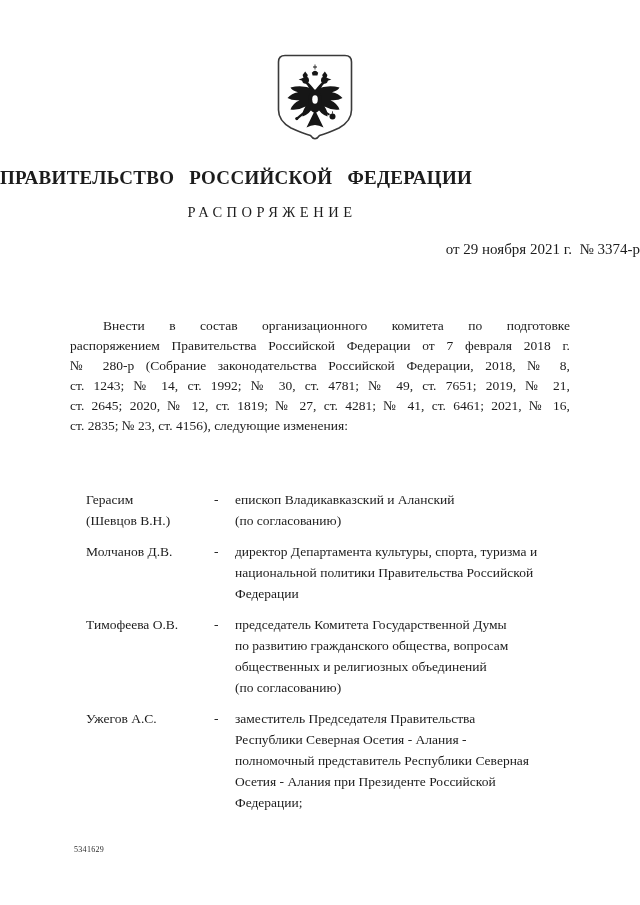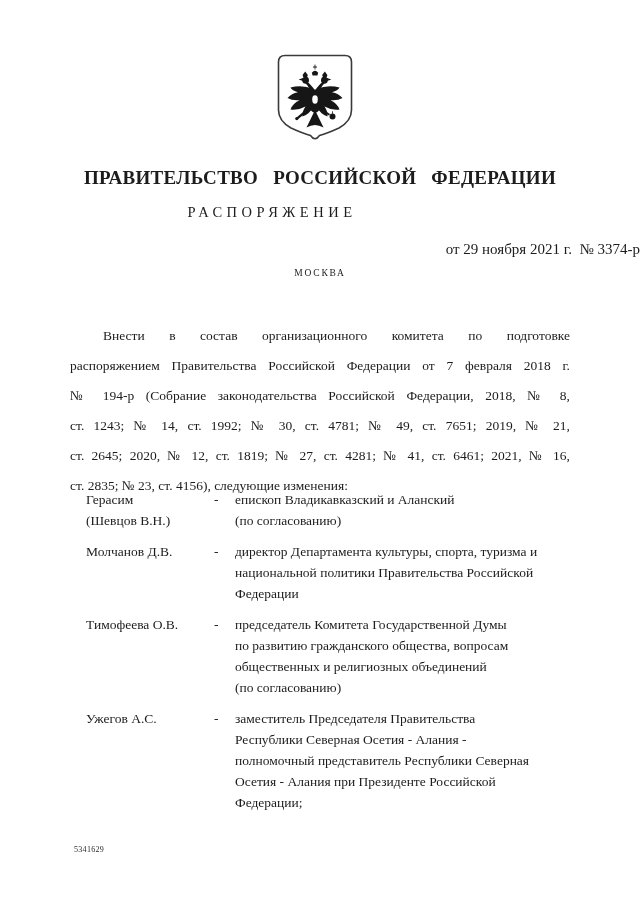--- a/index.html
+++ b/index.html
@@ -17,21 +17,20 @@
     left: 277px;
     top: 54px;
     width: 76px;
     height: 92px;
   }
   .doc-title {
     position: absolute;
     top: 167px;
     left: 0;
     width: 640px;
-    text-align: center;
     font-weight: bold;
     font-size: 19px;
     letter-spacing: 0.3px;
     word-spacing: 10px;
     white-space: nowrap;
   }
   .doc-type {
     position: absolute;
     top: 204px;
     left: 0;
@@ -59,21 +58,21 @@
     letter-spacing: 1.8px;
   }
   .body-text {
     position: absolute;
     top: 316px;
     left: 70px;
     width: 500px;
     font-size: 13.5px;
     line-height: 20px;
   }
-  .body-text .line { white-space: nowrap; margin-top: 10px; }
+  .body-text .line { white-space: nowrap; }
   .body-text .line.j {
     white-space: normal;
     text-align: justify;
     text-align-last: justify;
   }
   .body-text .line.ind { text-indent: 33px; }
   .committee {
     position: absolute;
     top: 489px;
     left: 70px;
@@ -126,26 +125,25 @@
         <circle cx="55.5" cy="62.5" r="3"></circle>
         <rect x="55.1" y="57.3" width="0.8" height="2.4"></rect>
       </g>
       <ellipse cx="38" cy="45.5" rx="2.8" ry="4.2" fill="#fdfdfd"></ellipse>
     </svg>
   </div>
 
   <div class="doc-title">ПРАВИТЕЛЬСТВО РОССИЙСКОЙ ФЕДЕРАЦИИ</div>
   <div class="doc-type">РАСПОРЯЖЕНИЕ</div>
   <div class="date-line">от 29 ноября 2021 г.  № 3374-р</div>
-  <div class="city-line">МОСКВА</div>
 
   <div class="body-text">
     <div class="line j ind">Внести в состав организационного комитета по подготовке</div>
     <div class="line j">распоряжением Правительства Российской Федерации от 7 февраля 2018 г.</div>
-    <div class="line j">№ 194-р (Собрание законодательства Российской Федерации, 2018, № 8,</div>
+    <div class="line j">№ 280-р (Собрание законодательства Российской Федерации, 2018, № 8,</div>
     <div class="line j">ст. 1243; № 14, ст. 1992; № 30, ст. 4781; № 49, ст. 7651; 2019, № 21,</div>
     <div class="line j">ст. 2645; 2020, № 12, ст. 1819; № 27, ст. 4281; № 41, ст. 6461; 2021, № 16,</div>
     <div class="line">ст. 2835; № 23, ст. 4156), следующие изменения:</div>
   </div>
 
   <div class="committee">
     <div class="row">
       <div class="cell name">Герасим
 (Шевцов В.Н.)</div>
       <div class="cell dash">-</div>

